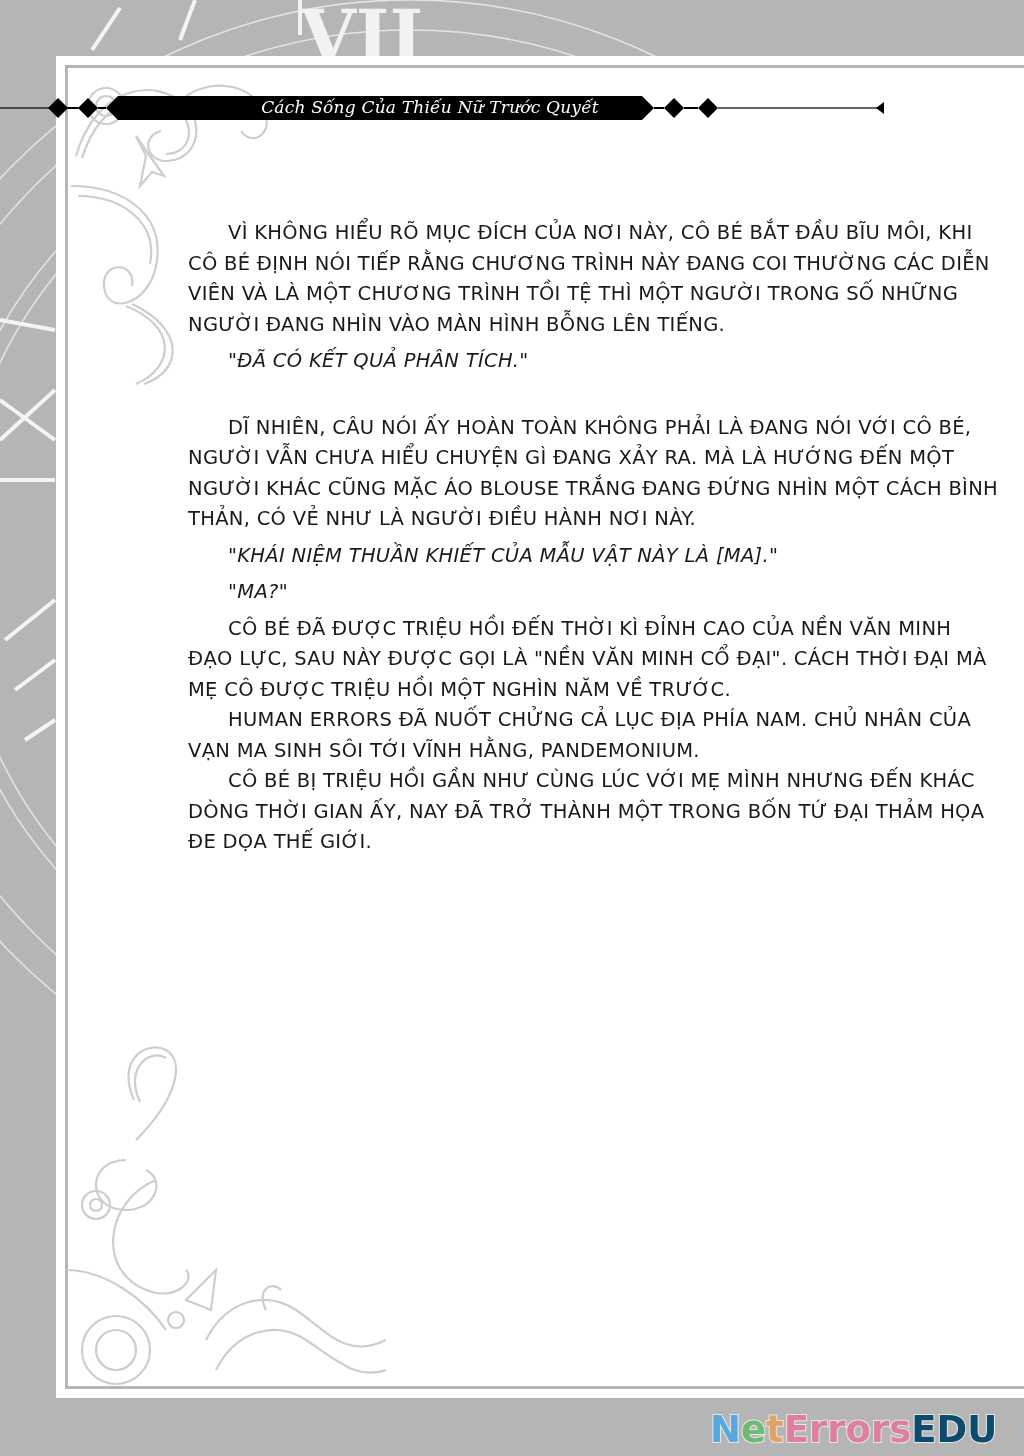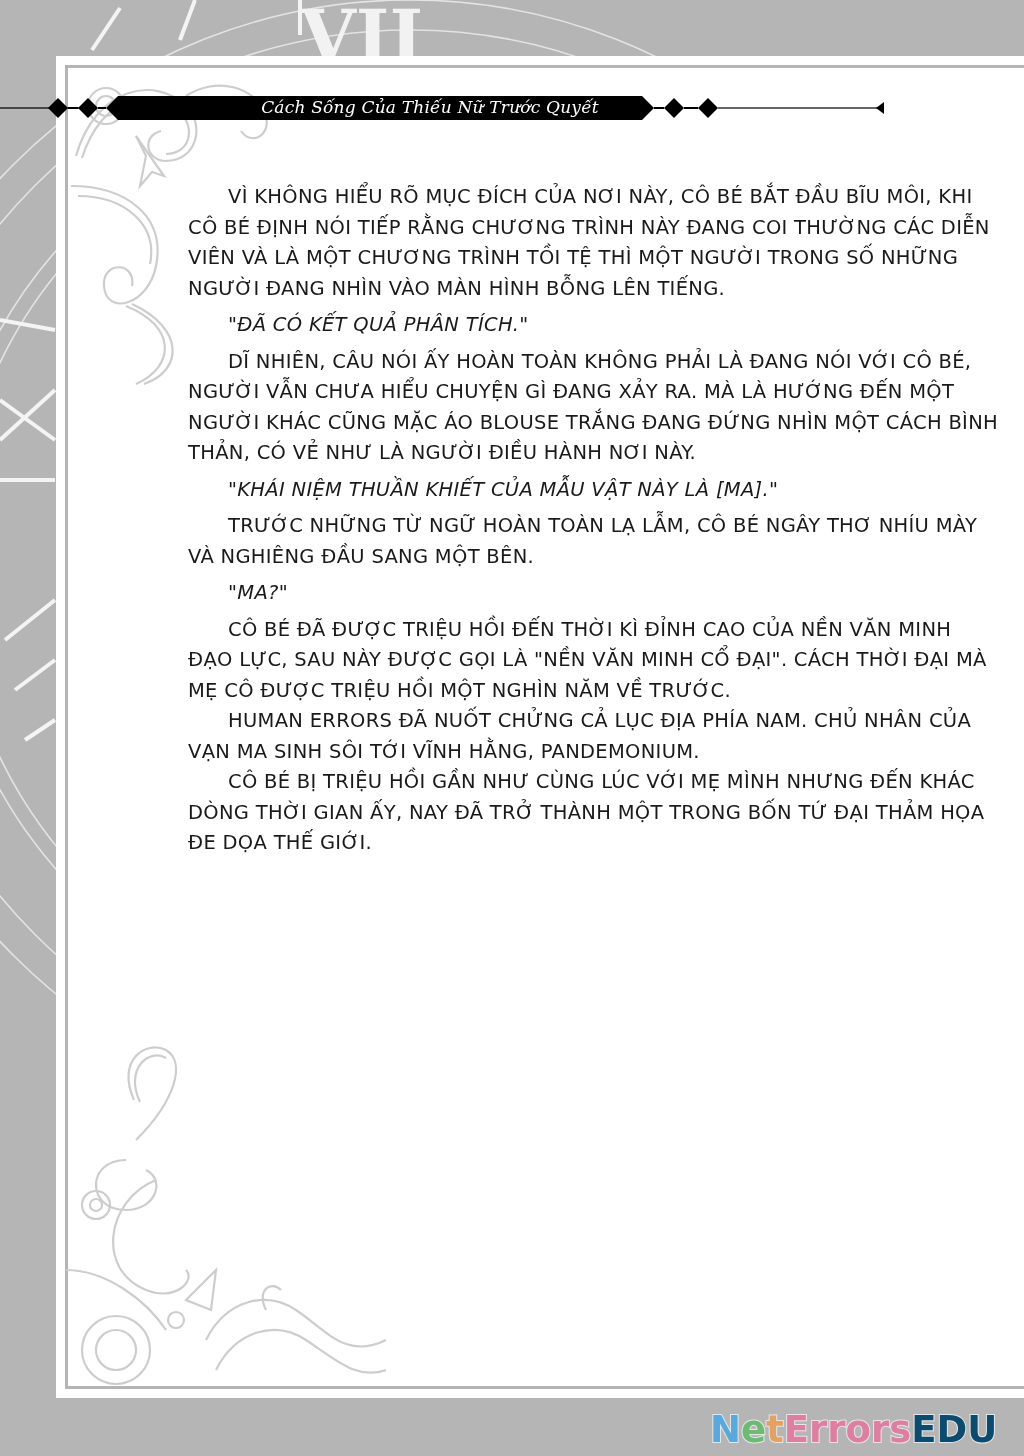--- a/index.html
+++ b/index.html
@@ -24,21 +24,21 @@
     color:#ffffff; font-family:"DejaVu Serif", serif; font-style:italic;
     font-size:17px; line-height:26px; text-align:center; letter-spacing:0.2px;
   }
   .content {
     position:absolute; left:188px; top:182px; width:810px;
     font-family: "DejaVu Sans", sans-serif; color:#1a1a1a;
     font-size:19.5px; text-transform:uppercase; letter-spacing:0.3px;
   }
   .para { margin:0; line-height:30.5px; text-indent:40px; }
   .para.quote { font-style:italic; margin:6px 0 6px 0; }
-  .para.gap-after { margin-bottom:6px; }
+  .para.gap-after { margin-bottom:6px;margin-top:36px; }
   .watermark {
     position:absolute; left:710px; top:1408px; height:44px;
     font-family:"DejaVu Sans", sans-serif; font-weight:bold; font-size:37px; line-height:44px;
     letter-spacing:0px;
     -webkit-text-stroke:2px #e6e6e6; paint-order:stroke fill;
   }
   .watermark span { paint-order: stroke fill; }
 </style>
 </head>
 <body>
@@ -117,21 +117,20 @@
   <line x1="718" y1="20" x2="880" y2="20" stroke="#333" stroke-width="1.5"></line>
   <polygon points="876,20 884,14 884,26" fill="#000"></polygon>
 </svg>
 <div class="header-title">Cách Sống Của Thiếu Nữ Trước Quyết</div>
 
 <div class="content">
   <p class="para gap-after">Vì không hiểu rõ mục đích của nơi này, cô bé bắt đầu bĩu môi, khi cô bé định nói tiếp rằng chương trình này đang coi thường các diễn viên và là một chương trình tồi tệ thì một người trong số những người đang nhìn vào màn hình bỗng lên tiếng.</p>
   <p class="para quote">"Đã có kết quả phân tích."</p>
   <p class="para gap-after">Dĩ nhiên, câu nói ấy hoàn toàn không phải là đang nói với cô bé, người vẫn chưa hiểu chuyện gì đang xảy ra. Mà là hướng đến một người khác cũng mặc áo blouse trắng đang đứng nhìn một cách bình thản, có vẻ như là người điều hành nơi này.</p>
   <p class="para quote">"Khái niệm thuần khiết của mẫu vật này là [Ma]."</p>
-  <p class="para gap-after">Trước những từ ngữ hoàn toàn lạ lẫm, cô bé ngây thơ nhíu mày và nghiêng đầu sang một bên.</p>
   <p class="para quote">"Ma?"</p>
   <p class="para">Cô bé đã được triệu hồi đến thời kì đỉnh cao của nền văn minh đạo lực, sau này được gọi là "Nền văn minh cổ đại". Cách thời đại mà mẹ cô được triệu hồi một nghìn năm về trước.</p>
   <p class="para">Human Errors đã nuốt chửng cả lục địa phía nam. Chủ nhân của vạn ma sinh sôi tới vĩnh hằng, Pandemonium.</p>
   <p class="para">Cô bé bị triệu hồi gần như cùng lúc với mẹ mình nhưng đến khác dòng thời gian ấy, nay đã trở thành một trong bốn tứ đại thảm họa đe dọa thế giới.</p>
 </div>
 
 <div class="watermark">
   <span style="color:#5aa9dc">N</span><span style="color:#6cba74">e</span><span style="color:#e0a266">t</span><span style="color:#dc7fa0">Errors</span><span style="color:#0c4a6e">EDU</span>
 </div>
 

